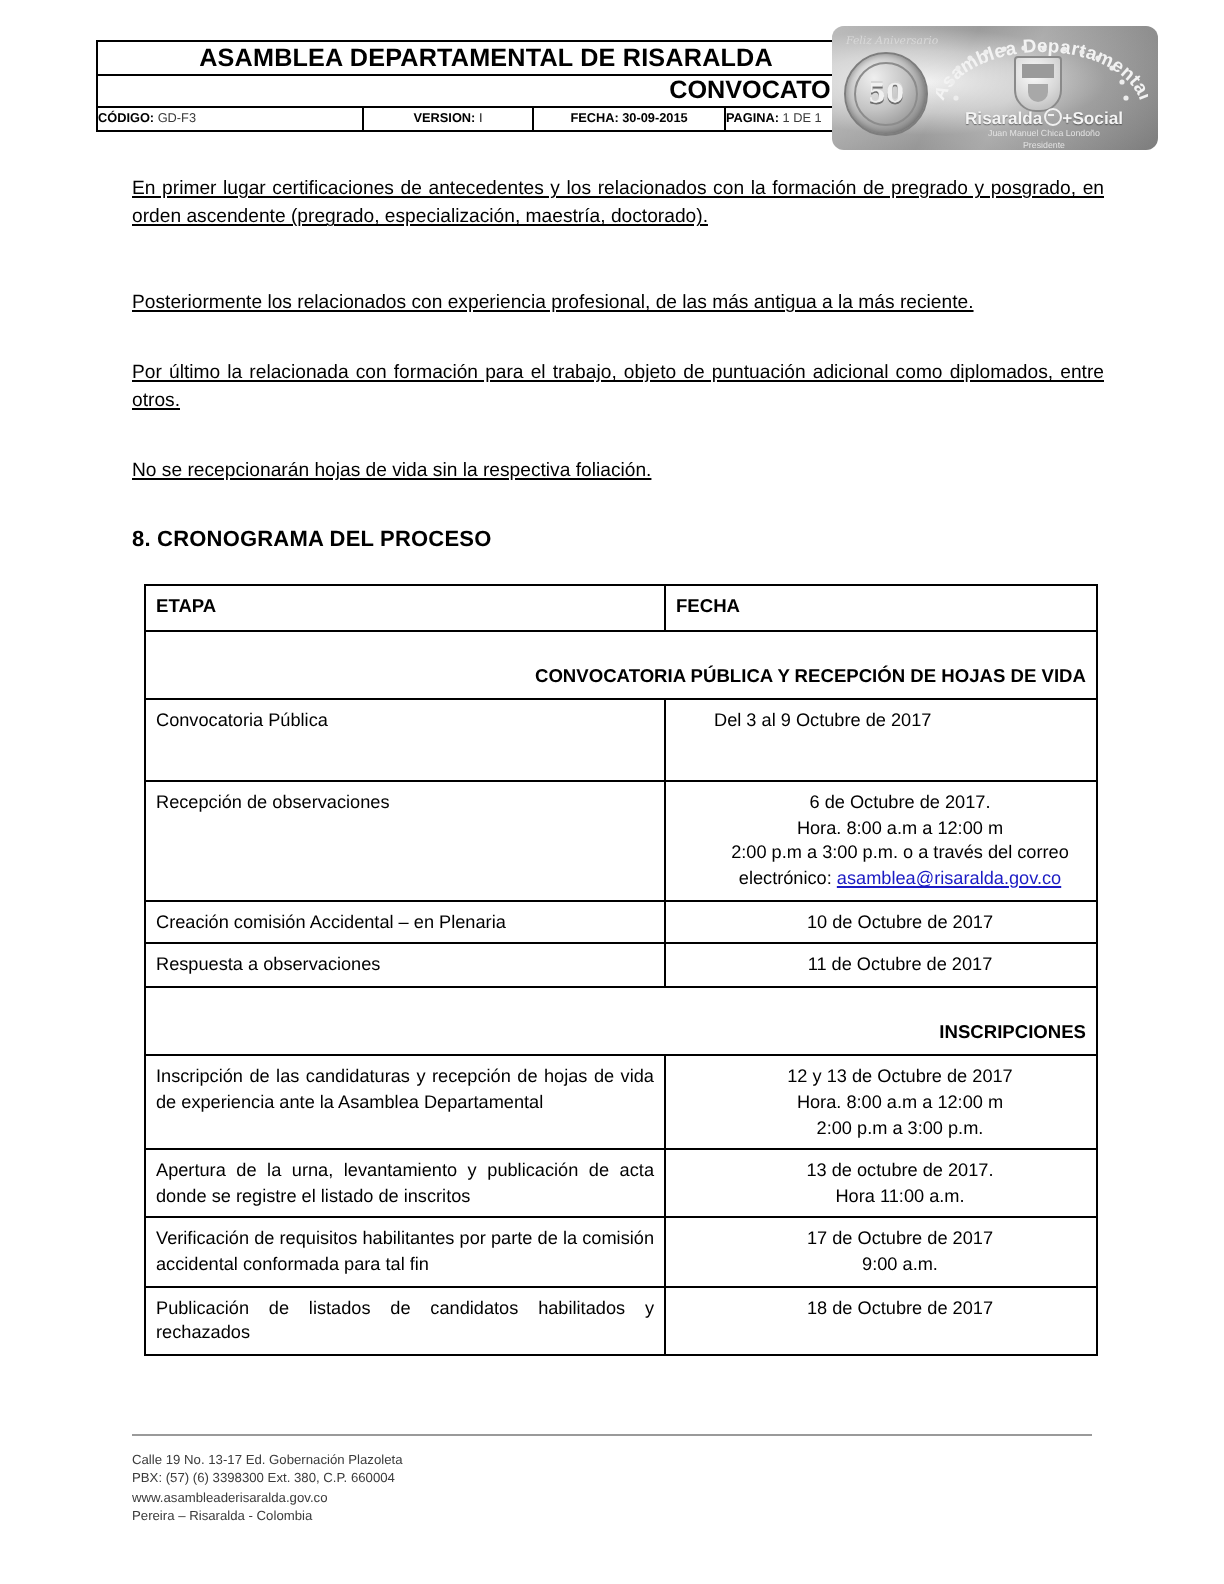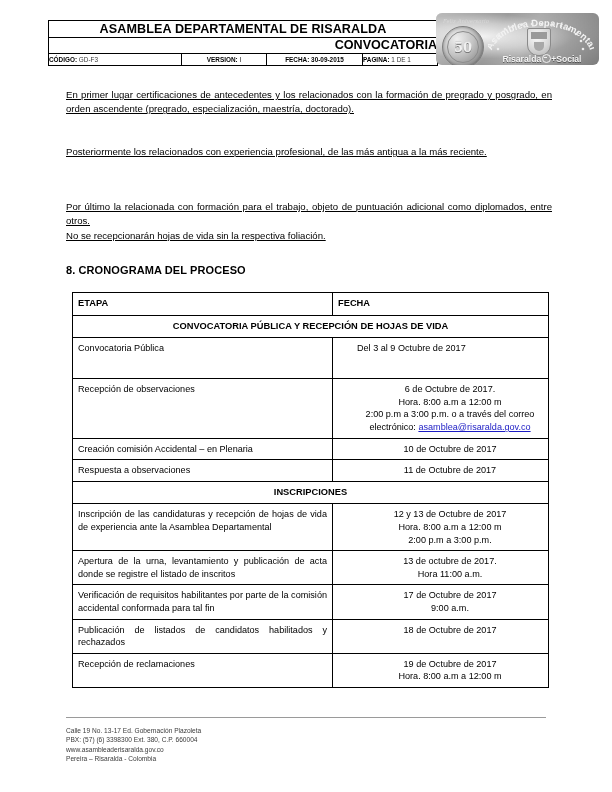--- a/index.html
+++ b/index.html
@@ -60,24 +60,24 @@
     padding-left: 3px;
     white-space: nowrap;
   }
   .ht-meta b { font-weight: bold; }
   .ht-meta .val { font-weight: normal; color: #3a3a3a; }
   .ht-meta .valdark { font-weight: normal; color: #111; }
 
   
   .seal {
     position: absolute;
-    left: 436px;
+    left: 416px;
     top: 13px;
     width: 163px;
-    height: 52px;
+    height: 62px;
     background:
       radial-gradient(ellipse at 28% 45%, #f2f2f2 0%, #c9c9c9 32%, #9d9d9d 55%, #8a8a8a 100%),
       linear-gradient(135deg, #bdbdbd 0%, #9c9c9c 45%, #adadad 75%, #8e8e8e 100%);
     border-radius: 6px;
     overflow: hidden;
   }
   .seal-sheen {
     position: absolute; inset: 0;
     background: linear-gradient(118deg, rgba(255,255,255,.32) 0%, rgba(255,255,255,0) 38%,
                 rgba(255,255,255,.18) 55%, rgba(0,0,0,.10) 100%);
@@ -242,22 +242,22 @@
   .sched tr.hdr td {
     font-weight: bold;
     font-size: 9.3px;
     padding-top: 4px;
     padding-bottom: 5px;
     text-align: left;
   }
   .sched tr.band td {
     font-weight: bold;
     font-size: 9.3px;
-    text-align: center;
-    padding-top: 4px;
+    text-align: right;
+    padding-top: 16px;
     padding-bottom: 5px;
   }
   .sched a.maillink {
     color: #1b1bc4;
     text-decoration: underline;
   }
   .pad-tall { height: 32px; }
 
   
   .footer-rule {
@@ -358,21 +358,21 @@
     <div class="presidente">
       <div>Juan Manuel Chica Londoño</div>
       <div>Presidente</div>
     </div>
   </div>
 </div>
 
 <div class="content">
   <p class="para" style="top:88px">En primer lugar certificaciones de antecedentes y los relacionados con la formación de pregrado y posgrado, en orden ascendente (pregrado, especialización, maestría, doctorado).</p>
   <p class="para" style="top:145px">Posteriormente los relacionados con experiencia profesional, de las más antigua a la más reciente.</p>
-  <p class="para" style="top:200px">Por último la relacionada con formación para el trabajo, objeto de puntuación adicional como diplomados, entre otros.</p>
+  <p class="para" style="top:180px">Por último la relacionada con formación para el trabajo, objeto de puntuación adicional como diplomados, entre otros.</p>
   <p class="para" style="top:229px">No se recepcionarán hojas de vida sin la respectiva foliación.</p>
 
   <div class="section-head">8. CRONOGRAMA DEL PROCESO</div>
 </div>
 
 <table class="sched">
   <colgroup>
       <col style="width:260px">
       <col style="width:216px">
     </colgroup>
@@ -435,27 +435,20 @@
           <div>17  de Octubre  de 2017</div>
           <div>9:00 a.m.</div>
         </td>
       </tr>
       <tr>
         <td class="etapa">Publicación de listados de candidatos habilitados y rechazados</td>
         <td class="fecha">
           <div>18  de Octubre  de 2017</div>
         </td>
       </tr>
-      <tr>
-        <td class="etapa">Recepción de reclamaciones</td>
-        <td class="fecha">
-          <div>19  de Octubre  de 2017</div>
-          <div>Hora. 8:00 a.m a 12:00 m</div>
-        </td>
-      </tr>
     </tbody>
 </table>
 
 <div class="footer-rule"></div>
 <div class="footer">
   <div>Calle 19 No. 13-17 Ed. Gobernación Plazoleta</div>
   <div>PBX: (57) (6) 3398300 Ext. 380, C.P. 660004</div>
   <div>www.asambleaderisaralda.gov.co</div>
   <div>Pereira – Risaralda - Colombia</div>
 </div>

